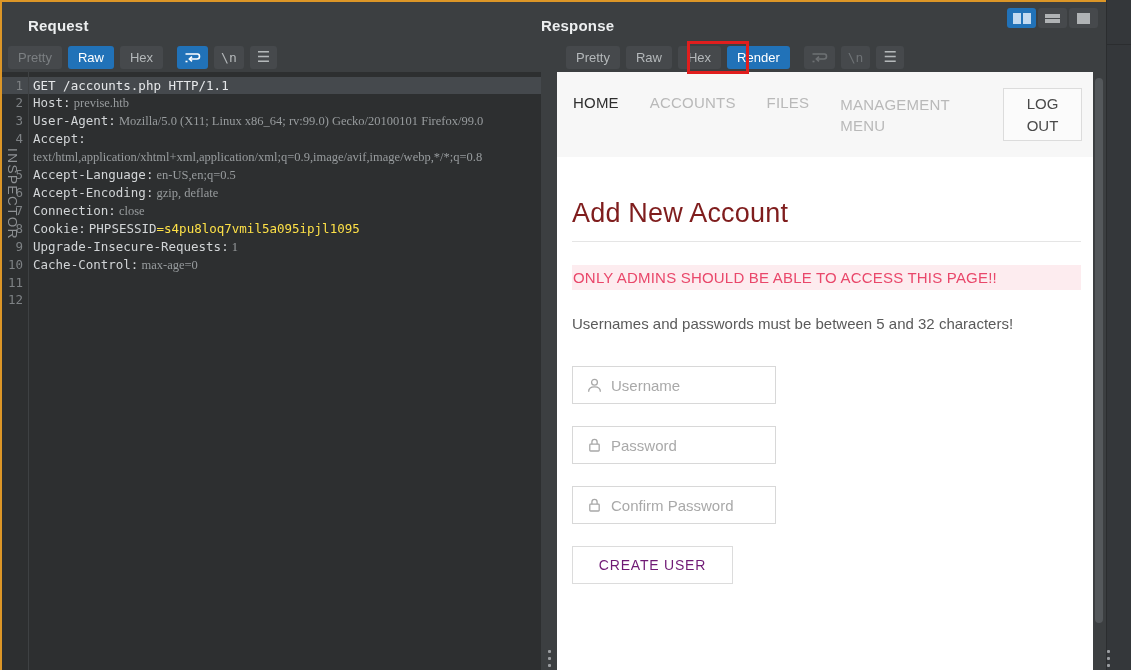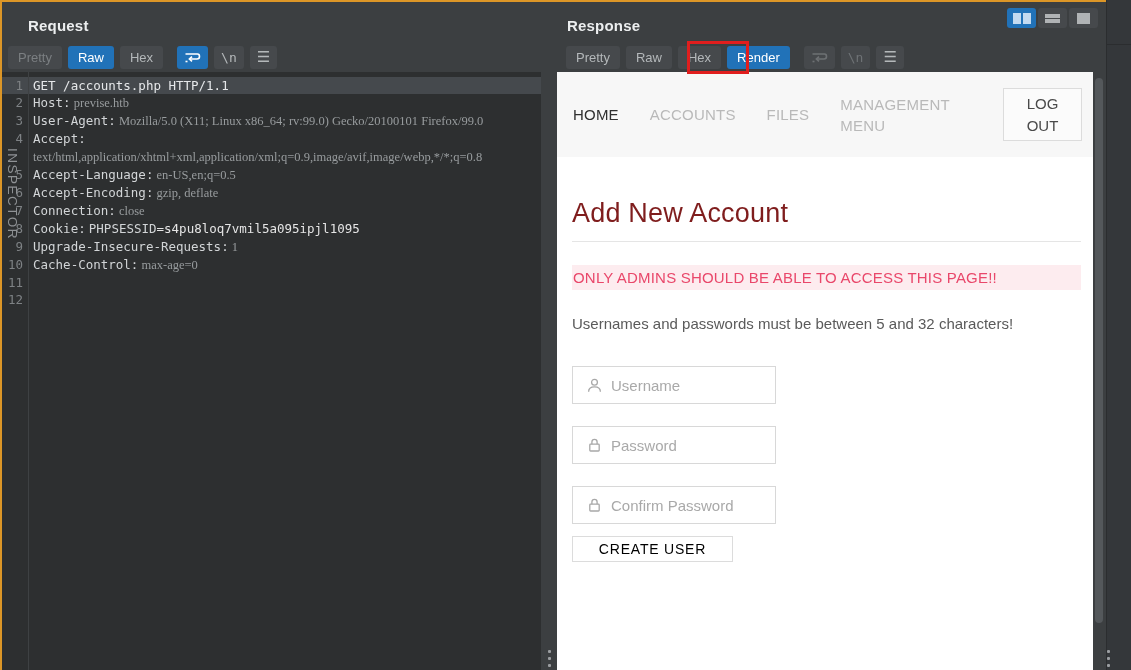--- a/index.html
+++ b/index.html
@@ -8,21 +8,21 @@
     background:#3c3f41;font-family:"Liberation Sans",sans-serif;
     -webkit-font-smoothing:antialiased;
   }
   
   .edge-top{position:absolute;left:0;top:0;width:1131px;height:2px;background:#dc9627;z-index:40;}
   .edge-left{position:absolute;left:0;top:0;width:2px;height:670px;background:#dc9627;z-index:40;}
 
   
   .panel-title{position:absolute;top:17px;font-size:15px;font-weight:bold;color:#eceeef;letter-spacing:.2px;}
   #req-title{left:28px;}
-  #resp-title{left:567px;}
+  #resp-title{left:541px;}
   .tabrow{position:absolute;top:46px;display:flex;align-items:center;}
   #req-tabs{left:8px;}
   #resp-tabs{left:566px;}
   .chip{
     height:23px;padding:0 10px;margin-right:6px;border-radius:3px;
     background:#46494c;color:#b4b8ba;font-size:13px;
     display:inline-flex;align-items:center;justify-content:center;cursor:default;
   }
   .chip.dim{color:#7b7f82;}
   .chip.sel{background:#2172b8;color:#ffffff;}
@@ -50,21 +50,21 @@
     font-size:12.5px;line-height:17px;padding-top:5px;box-sizing:border-box;
   }
   #gutter-line{position:absolute;left:26px;top:0;bottom:0;width:1px;background:#3e4143;}
   .erow{display:flex;min-height:17px;}
   .erow.hl{background:#45494d;}
   .ln{flex:none;width:21px;text-align:right;color:#7e8285;padding-right:4px;user-select:none;}
   .ecode{flex:1;padding-left:6px;padding-right:30px;white-space:pre-wrap;overflow-wrap:anywhere;word-break:break-word;color:#989c9e;}
   .tk-bright{color:#e6e8ea;}
   .tk-name{color:#d2d5d7;}
   .tk-value{color:#989c9e;font-family:Liberation Serif, serif;}
-  .tk-cookie{color:#e5e5e5;}
+  .tk-cookie{color:#fde047;}
 
   
   .vdots{position:absolute;width:4px;z-index:46;display:flex;flex-direction:column;align-items:center;}
   .vdots i{display:block;width:3px;height:3px;background:#9b9ea1;margin:2px 0;border-radius:1px;}
   #split-handle{left:547px;top:648px;}
   #insp-handle{left:1106px;top:648px;}
 
   
   #render{
     position:absolute;left:557px;top:72px;width:536px;height:598px;
@@ -92,23 +92,23 @@
     font-size:15px;padding:4px 0 4px 1px;letter-spacing:.2px;
   }
   .field{
     width:204px;height:38px;border:1px solid #d8d8d8;background:#fff;
     box-sizing:border-box;display:flex;align-items:center;margin-top:22px;
   }
   .field:first-of-type{margin-top:34px;}
   .field .ficon{flex:none;width:17px;height:17px;margin:0 8px 0 13px;display:flex;align-items:center;justify-content:center;}
   .field .ph{font-size:15px;color:#a9a9a9;}
   #create-btn{
-    margin-top:12px;width:161px;height:26px;border:1px solid #dcdcdc;background:#fff;
+    margin-top:22px;width:161px;height:38px;border:1px solid #dcdcdc;background:#fff;
     box-sizing:border-box;display:flex;align-items:center;justify-content:center;
-    font-size:14px;color:#000000;letter-spacing:.8px;
+    font-size:14px;color:#701a75;letter-spacing:.8px;
   }
 
   
   #resp-scroll-thumb{
     position:absolute;left:1095px;top:78px;width:8px;height:545px;
     background:#54585b;border-radius:4px;z-index:44;
   }
 
   
   #inspector{
@@ -255,21 +255,21 @@
         <i></i>
       </span>
     </div>
     <div class="lbtn">
       <span class="single"></span>
     </div>
   </div>
 
 <div id="render">
   <div id="page-nav">
-    <span id="nav-items-holder" style="display:flex;align-items:center;">
+    <span id="nav-items-holder" style="display:flex;align-items:flex-start;">
         <span class="nav-item active">HOME</span>
         <span class="nav-item">ACCOUNTS</span>
         <span class="nav-item">FILES</span>
         <span class="nav-item narrow">MANAGEMENT MENU</span>
       </span>
     <div id="logout-btn">LOG
 OUT</div>
   </div>
   <div id="page-content">
     <h1 id="page-heading">Add New Account</h1>

